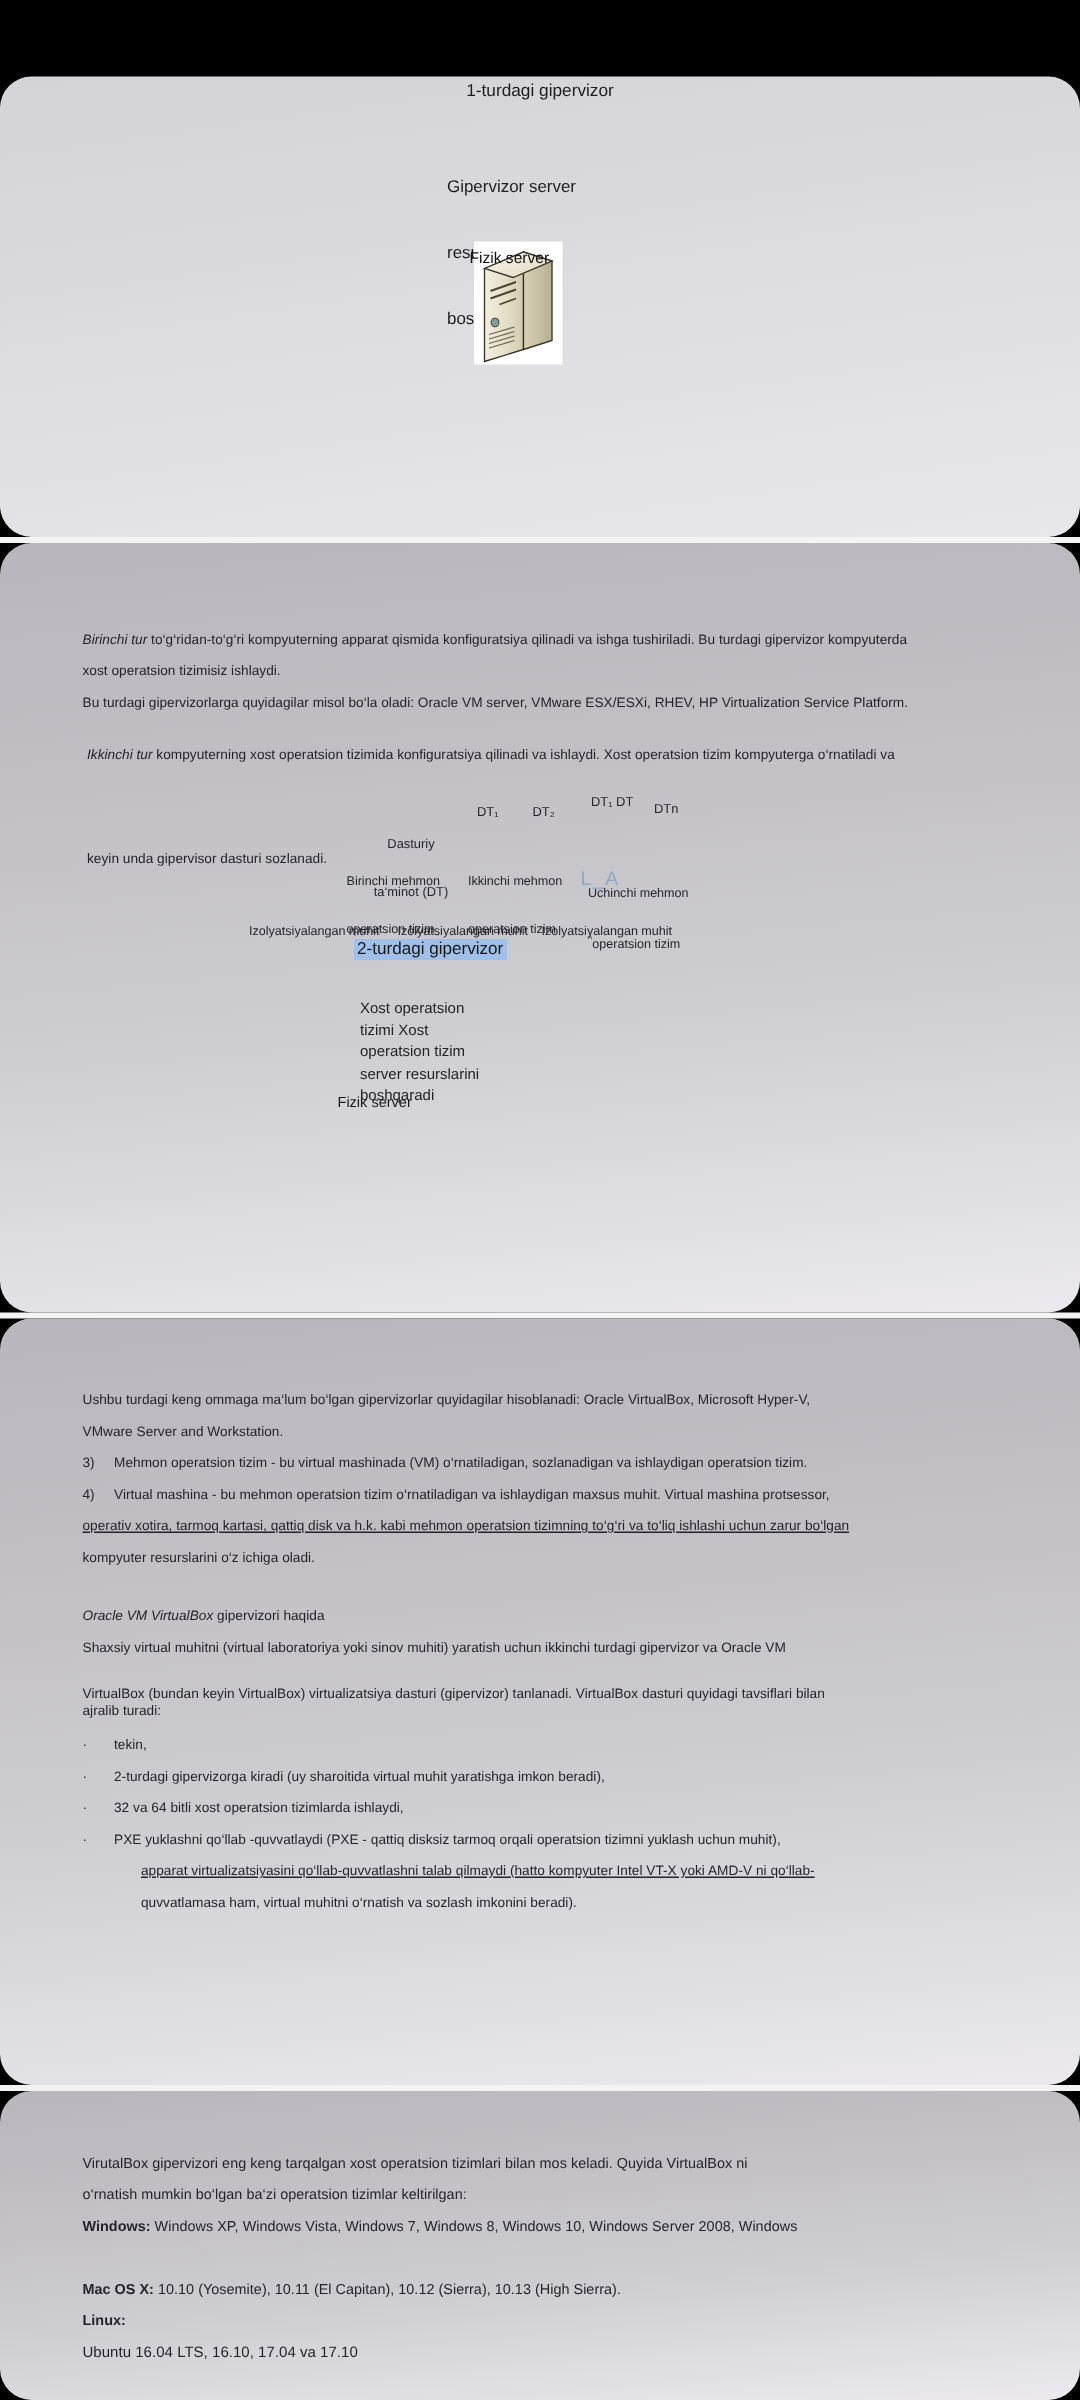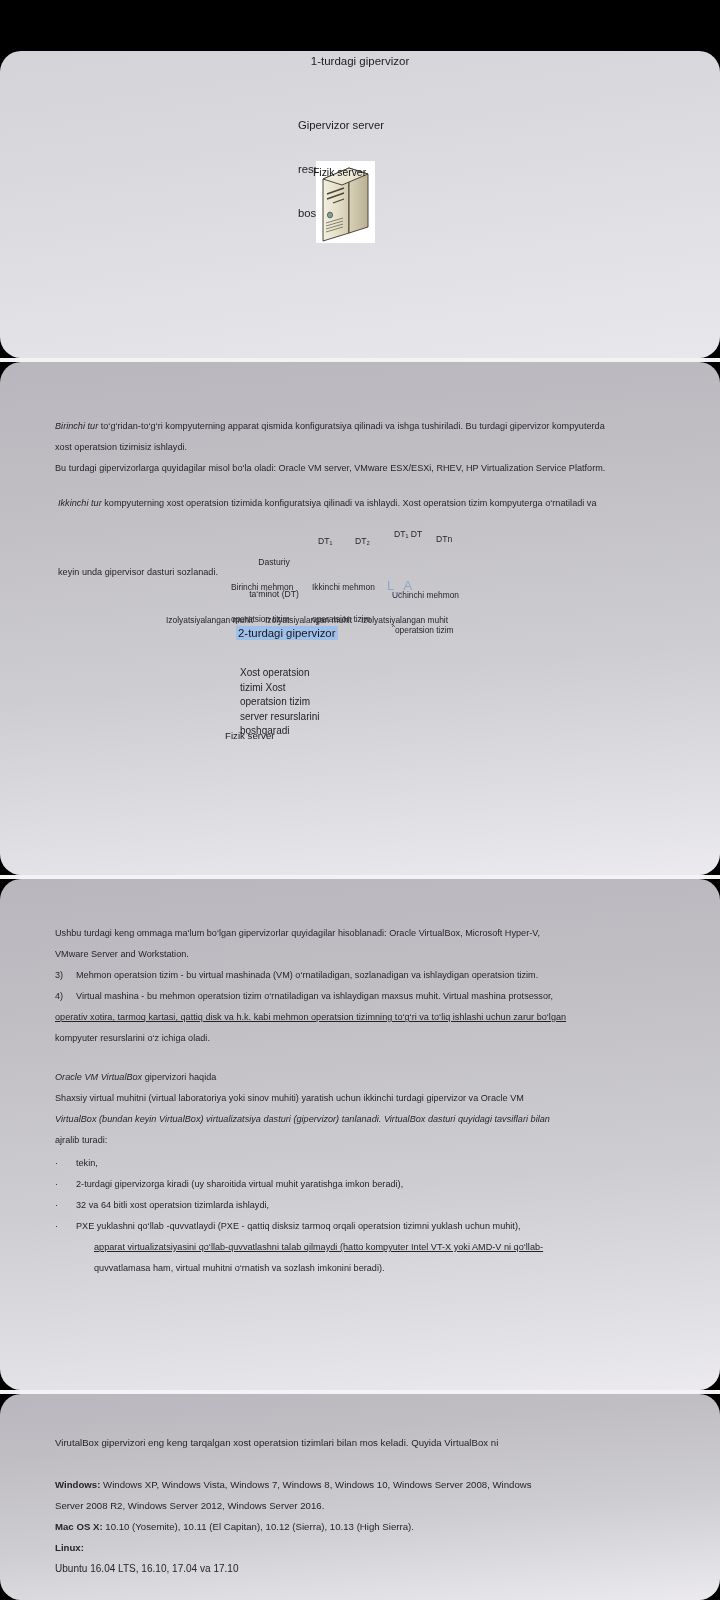--- a/index.html
+++ b/index.html
@@ -207,21 +207,21 @@
     <div class="para" style="left:76px; top:107px;">Virtual mashina - bu mehmon operatsion tizim o‘rnatiladigan va ishlaydigan maxsus muhit. Virtual mashina protsessor,</div>
 
     <div class="para" style="left:55px; top:128px;text-decoration:underline;">operativ xotira, tarmoq kartasi, qattiq disk va h.k. kabi mehmon operatsion tizimning to‘g‘ri va to‘liq ishlashi uchun zarur bo‘lgan</div>
     <div class="para" style="left:55px; top:149px;">kompyuter resurslarini o‘z ichiga oladi.</div>
 
     <div class="para" style="left:55px; top:188px;">
       <i>Oracle VM VirtualBox</i><span> gipervizori haqida</span>
     </div>
 
     <div class="para" style="left:55px; top:209px;">Shaxsiy virtual muhitni (virtual laboratoriya yoki sinov muhiti) yaratish uchun ikkinchi turdagi gipervizor va Oracle VM</div>
-    <div class="para" style="left:55px; top:230px;font-style:italic;">VirtualBox (bundan keyin VirtualBox) virtualizatsiya dasturi (gipervizor) tanlanadi. VirtualBox dasturi quyidagi tavsiflari bilan</div>
+    <div class="para" style="left:55px; top:240px;">VirtualBox (bundan keyin VirtualBox) virtualizatsiya dasturi (gipervizor) tanlanadi. VirtualBox dasturi quyidagi tavsiflari bilan</div>
     <div class="para" style="left:55px; top:251px;">ajralib turadi:</div>
 
     <div class="para" style="left:55px; top:274px;">·</div>
     <div class="para" style="left:76px; top:274px;">tekin,</div>
 
     <div class="para" style="left:55px; top:295px;">·</div>
     <div class="para" style="left:76px; top:295px;">2-turdagi gipervizorga kiradi (uy sharoitida virtual muhit yaratishga imkon beradi),</div>
 
     <div class="para" style="left:55px; top:316px;">·</div>
     <div class="para" style="left:76px; top:316px;">32 va 64 bitli xost operatsion tizimlarda ishlaydi,</div>
@@ -231,25 +231,25 @@
 
     <div class="para" style="left:94px; top:358px;text-decoration:underline;">apparat virtualizatsiyasini qo‘llab-quvvatlashni talab qilmaydi (hatto kompyuter Intel VT-X yoki AMD-V ni qo‘llab-</div>
     <div class="para" style="left:94px; top:379px;">quvvatlamasa ham, virtual muhitni o‘rnatish va sozlash imkonini beradi).</div>
   </div>
 
   <div class="gapline" style="top:1390px;"></div>
 
   <div class="slide slide-4">
 
     <div class="para" style="left:55px; top:38px; font-size:9.6px;">VirutalBox gipervizori eng keng tarqalgan xost operatsion tizimlari bilan mos keladi. Quyida VirtualBox ni</div>
+    <div class="para" style="left:55px; top:59px; font-size:9.6px;">o‘rnatish mumkin bo‘lgan ba‘zi operatsion tizimlar keltirilgan:</div>
 
     <div class="para" style="left:55px; top:80px; font-size:9.6px;">
       <b>Windows:</b><span> Windows XP, Windows Vista, Windows 7, Windows 8, Windows 10, Windows Server 2008, Windows</span>
     </div>
-    <div class="para" style="left:55px; top:101px; font-size:9.6px;">Server 2008 R2, Windows Server 2012, Windows Server 2016.</div>
 
     <div class="para" style="left:55px; top:122px; font-size:9.6px;">
       <b>Mac OS X:</b><span> 10.10 (Yosemite), 10.11 (El Capitan), 10.12 (Sierra), 10.13 (High Sierra).</span>
     </div>
 
     <div class="para" style="left:55px; top:143px; font-size:9.6px;">
       <b>Linux:</b>
     </div>
 
     <div class="para" style="left:55px; top:164px; font-size:10px;">Ubuntu 16.04 LTS, 16.10, 17.04 va 17.10</div>

